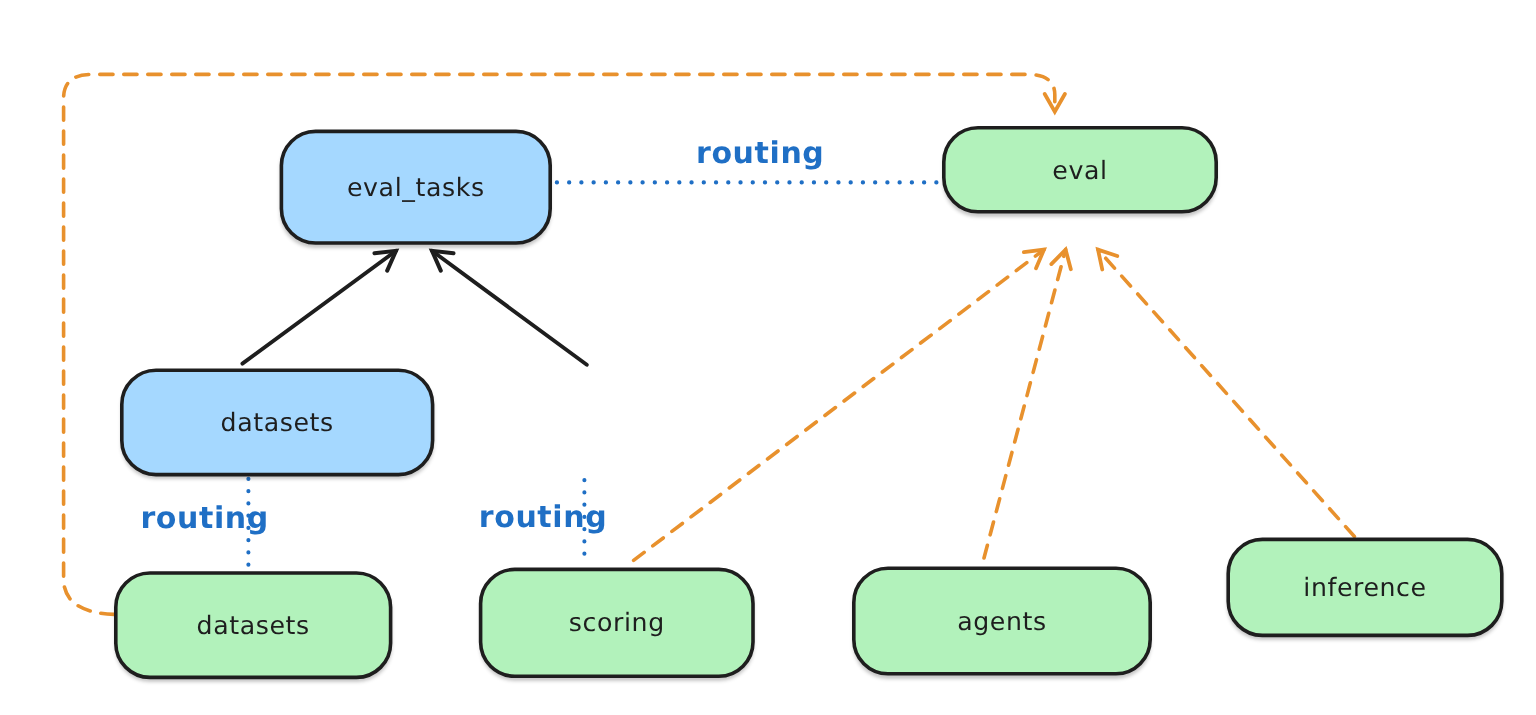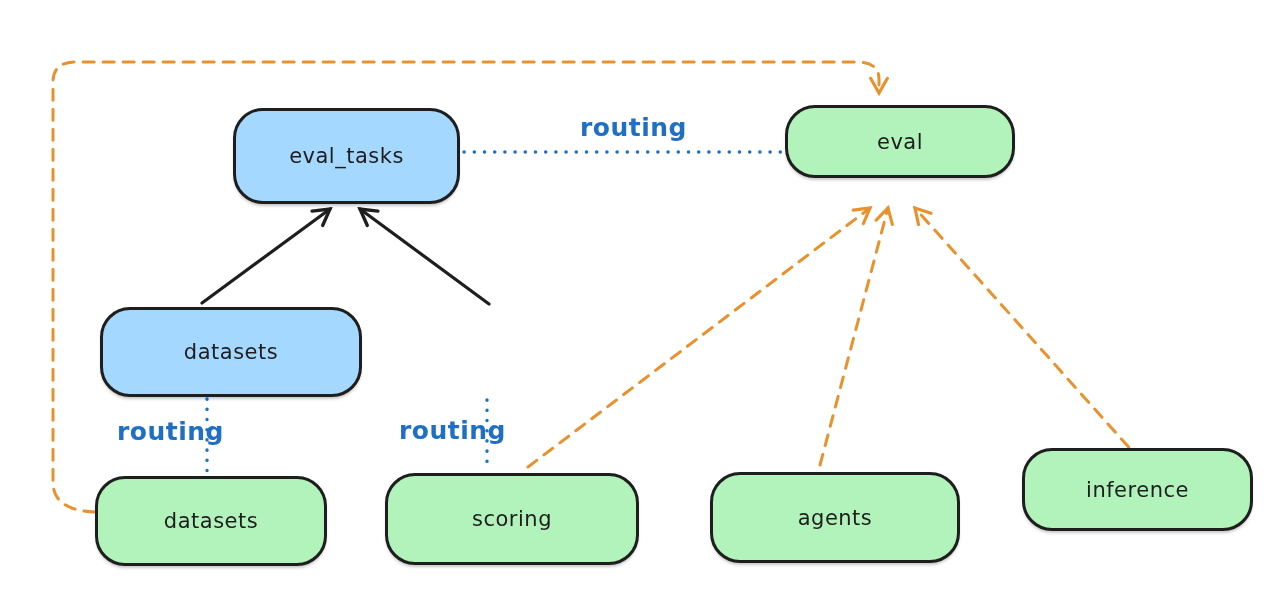--- a/index.html
+++ b/index.html
@@ -87,21 +87,21 @@
 
   <div class="node blue" style="left:100px;top:307px;width:262px;height:90px">
     <span class="node-label">datasets</span>
   </div>
 
 
   <div class="node green" style="left:95px;top:476px;width:232px;height:90px">
     <span class="node-label">datasets</span>
   </div>
 
-  <div class="node green" style="left:385px;top:473px;width:254px;height:92px">
+  <div class="node green" style="left:399px;top:473px;width:230px;height:92px">
     <span class="node-label">scoring</span>
   </div>
 
   <div class="node green" style="left:710px;top:472px;width:250px;height:91px">
     <span class="node-label">agents</span>
   </div>
 
   <div class="node green" style="left:1022px;top:448px;width:231px;height:83px">
     <span class="node-label">inference</span>
   </div>

